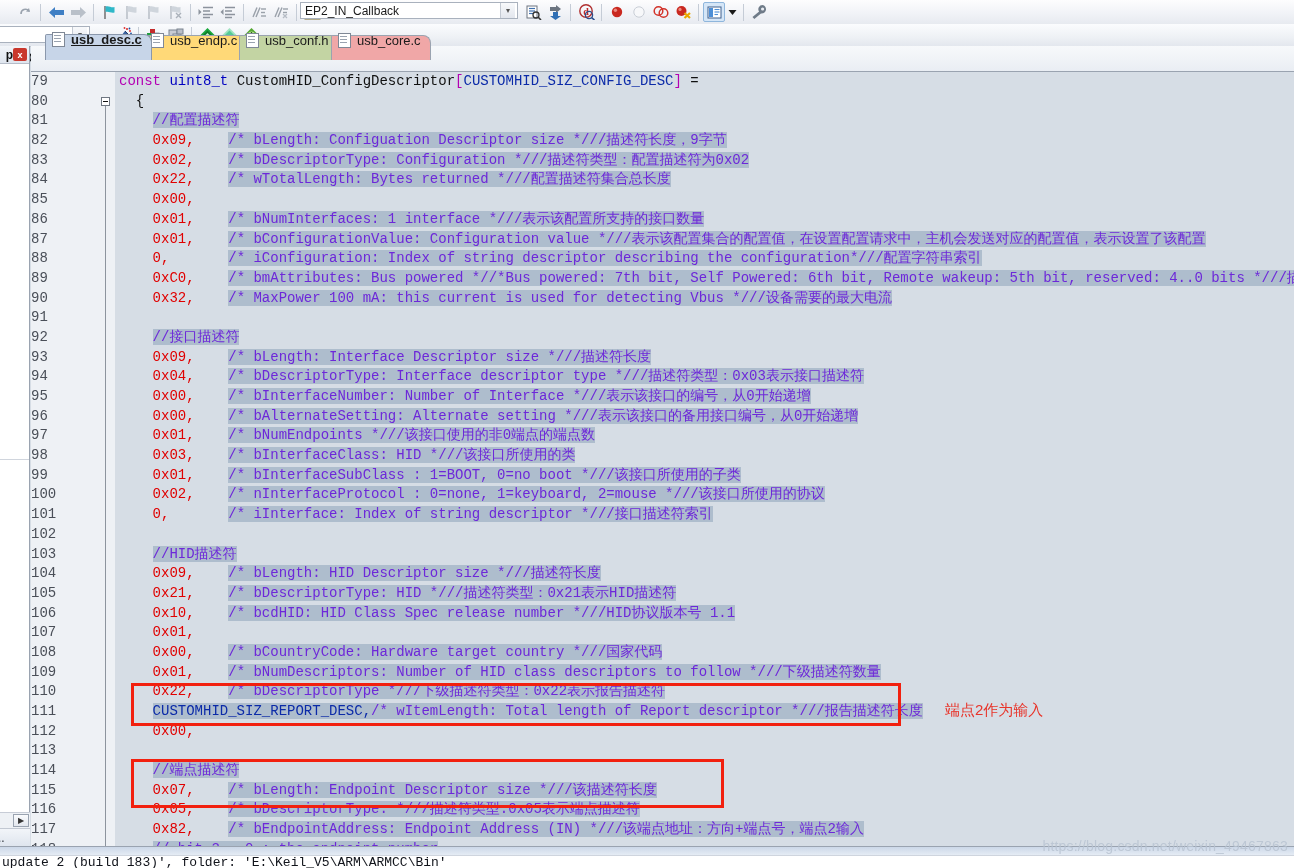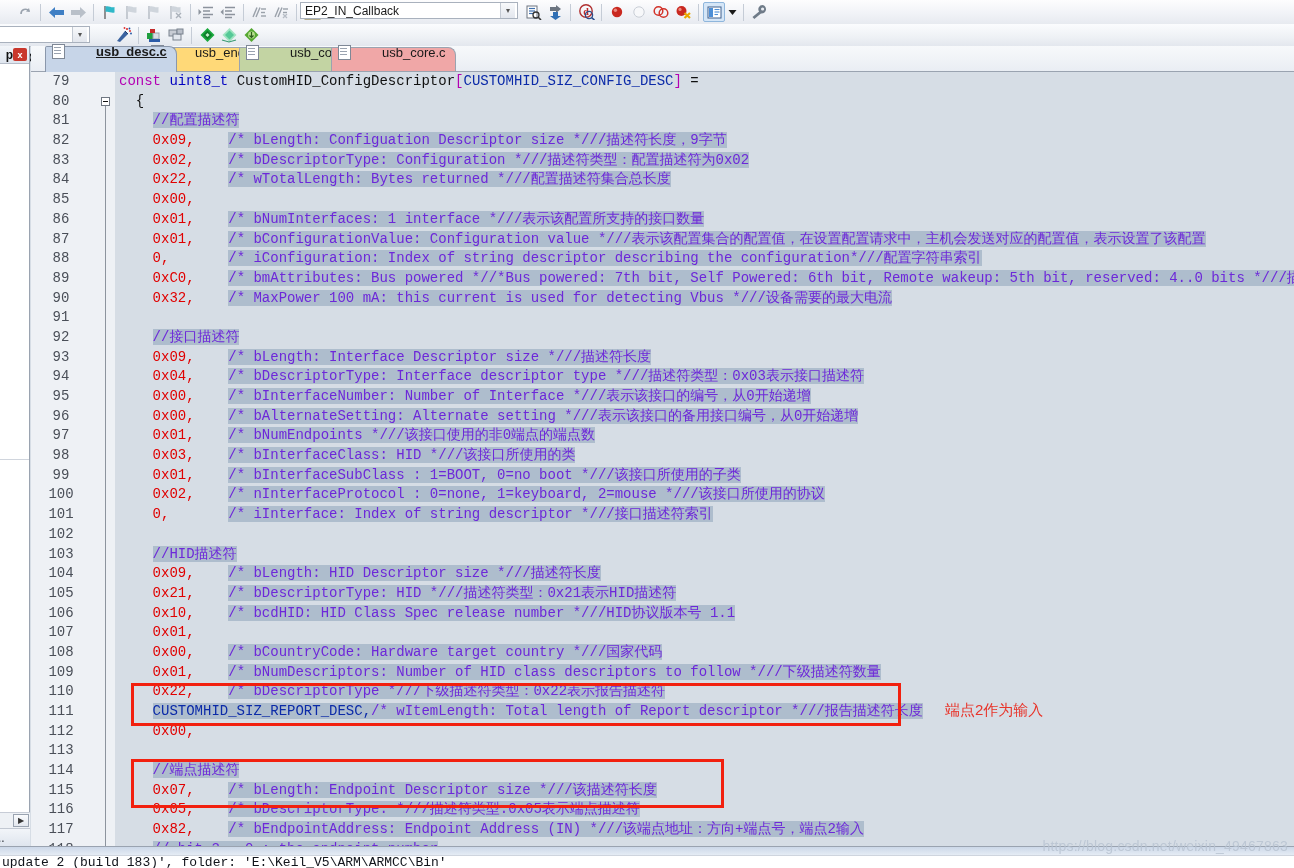--- a/index.html
+++ b/index.html
@@ -87,24 +87,24 @@
     background:#eef1f5;
   }
   .tabstrip{
     position:absolute;left:0;top:0;width:1263px;height:26px;
     background:linear-gradient(to bottom,#f7f9fb,#e9edf3);
   }
   .tabstrip:after{
     content:"";position:absolute;left:0;bottom:0;width:100%;height:1px;background:#9aa3b0;
   }
   .tab{
-    position:absolute;bottom:0;height:25px;display:flex;align-items:center;
+    position:absolute;bottom:12px;height:25px;display:flex;align-items:center;
     border:1px solid #9aa3b0;border-bottom:none;
     border-radius:2px 8px 0 0;box-sizing:border-box;padding:0 9px 16px 6px;
-    font-size:13px;color:#1a1a1a;gap:25px;
+    font-size:13px;color:#1a1a1a;
   }
   .tab .tab-ico{
     width:11px;height:13px;background:#fff;border:1px solid #7f8896;margin-right:6px;
     position:relative;flex:none;
   }
   .tab .tab-ico:before{
     content:"";position:absolute;left:1px;top:2px;width:7px;height:1px;
     background:#9aa3b0;box-shadow:0 3px 0 #9aa3b0,0 6px 0 #9aa3b0;
   }
   .tab.active{background:#c7d5e8;border-color:#8a97ab;z-index:5;height:26px;}
@@ -125,21 +125,21 @@
   .gutter-edge{position:absolute;left:84px;top:0;width:4px;height:774px;background:#d6dde5;}
 
   .code{
     position:absolute;left:0;top:0;width:1263px;height:774px;
     font-family:"Liberation Mono","DejaVu Sans Mono",monospace;
     font-size:14px;line-height:19.7px;
     white-space:pre;
   }
   .row{position:relative;height:19.7px;}
   .lineno{
-    position:absolute;left:0;width:60px;text-align:center;
+    position:absolute;left:0;width:60px;text-align:left;
     color:#4a4f58;font-size:14px;font-family:"Liberation Mono",monospace;
   }
   .ltext{position:absolute;left:88px;white-space:pre;text-align:center;}
   .sel{background:#aebdcd;}
   .kw{color:#b300b3;}
   .ty{color:#0000c0;}
   .num{color:#e00000;}
   .cmt{color:#6d28d9;}
   .macro{color:#0b2aa8;}
   .plain{color:#101010;}

